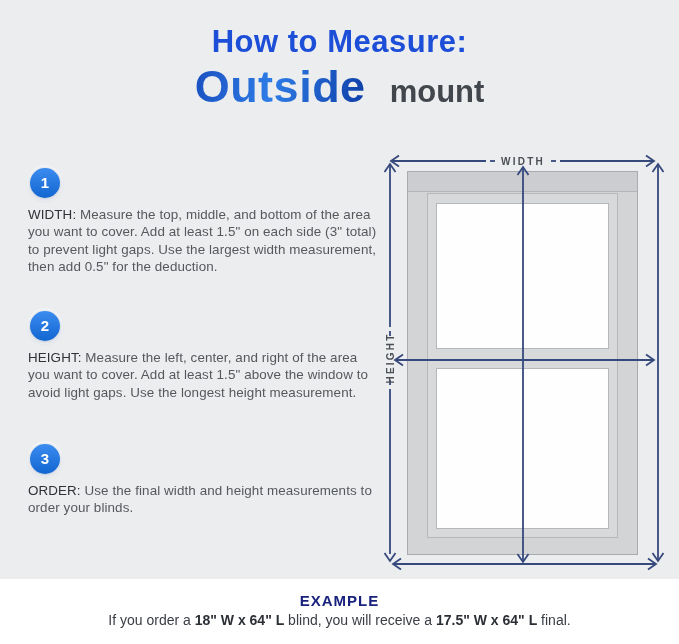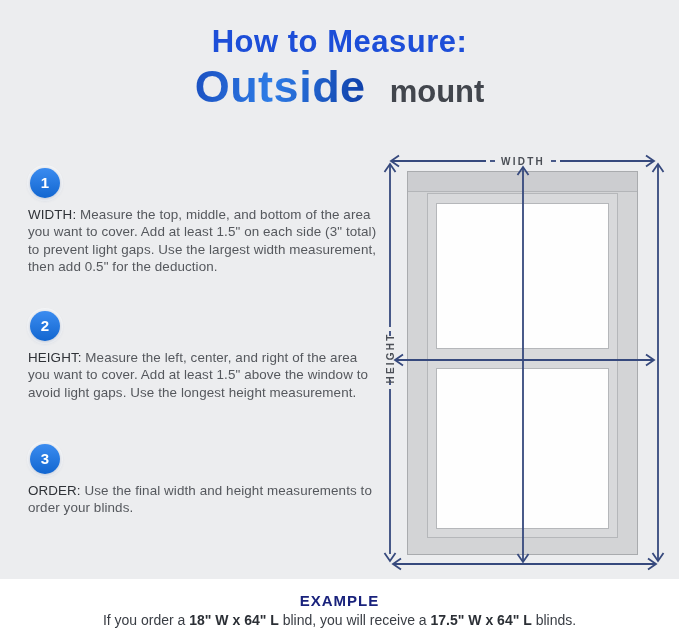--- a/index.html
+++ b/index.html
@@ -154,16 +154,16 @@
       <g class="arrow-line">
         <polyline points="20,204.5 12,210 20,215.5"></polyline>
         <line x1="12" y1="210" x2="271" y2="210"></line>
         <polyline points="263,204.5 271,210 263,215.5"></polyline>
       </g>
     </svg>
   </section>
 
   <footer class="footer">
     <div class="footer-heading">EXAMPLE</div>
-    <div class="footer-line"><span>If you order a </span><span class="seg-bold">18" W x 64" L</span><span> blind, you will receive a </span><span class="seg-bold">17.5" W x 64" L</span><span> blinds.</span></div>
+    <div class="footer-line"><span>If you order a </span><span class="seg-bold">18" W x 64" L</span><span> blind, you will receive a </span><span class="seg-bold">17.5" W x 64" L</span><span> final.</span></div>
   </footer>
 
 </div>
 
 </body></html>

